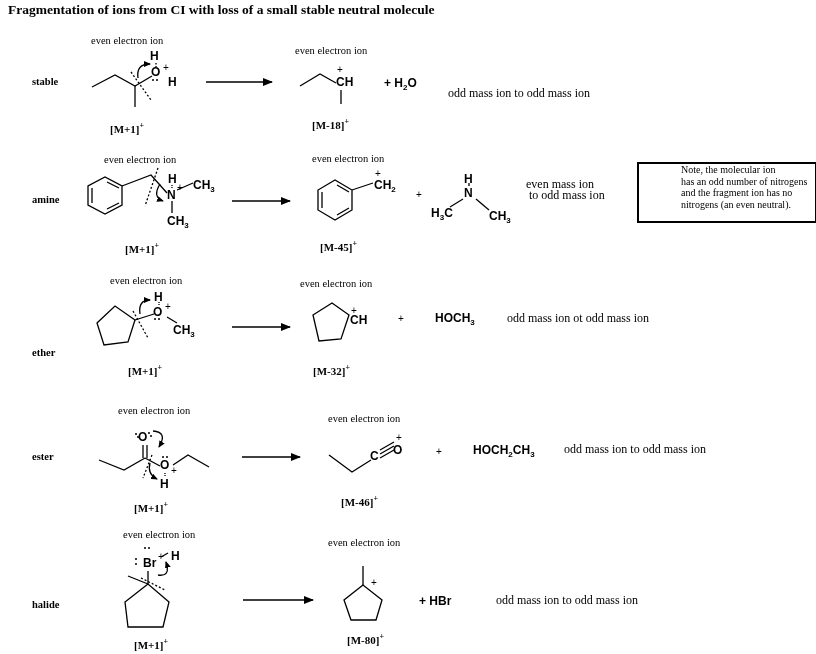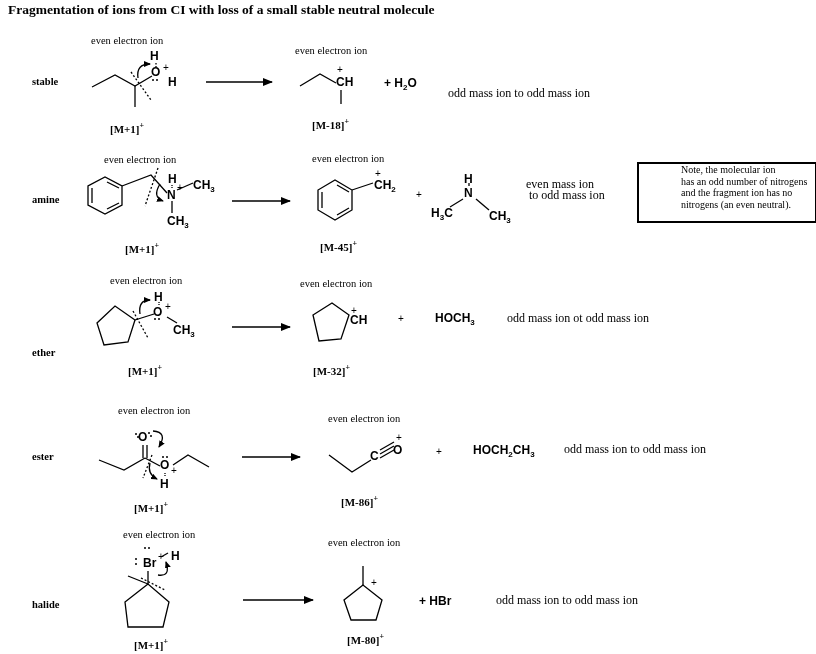--- a/index.html
+++ b/index.html
@@ -76,21 +76,21 @@
 <div class="abs chem" style="left:153px;top:305px;">O</div>
 <div class="abs plus" style="left:165px;top:301px;">+</div>
 <div class="abs chem" style="left:173px;top:323px;"><span>CH</span><sub>3</sub></div>
 <div class="abs plus" style="left:351px;top:305px;">+</div>
 <div class="abs chem" style="left:350px;top:313px;">CH</div>
 
 <div class="abs rowlabel" style="left:32px;top:451px;">ester</div>
 <div class="abs eei" style="left:118px;top:405px;">even electron ion</div>
 <div class="abs eei" style="left:328px;top:413px;">even electron ion</div>
 <div class="abs mlabel" style="left:134px;top:500px;"><span>[M+1]</span><sup>+</sup></div>
-<div class="abs mlabel" style="left:341px;top:494px;"><span>[M-86]</span><sup>+</sup></div>
+<div class="abs mlabel" style="left:341px;top:494px;"><span>[M-46]</span><sup>+</sup></div>
 <div class="abs plus" style="left:436px;top:446px;">+</div>
 <div class="abs chem" style="left:473px;top:443px;">HOCH<sub>2</sub>CH<sub>3</sub></div>
 <div class="abs desc" style="left:564px;top:443px;">odd mass ion to odd mass ion</div>
 <div class="abs chem" style="left:138px;top:430px;">O</div>
 <div class="abs chem" style="left:160px;top:458px;">O</div>
 <div class="abs plus" style="left:171px;top:465px;">+</div>
 <div class="abs chem" style="left:160px;top:477px;">H</div>
 <div class="abs chem" style="left:370px;top:449px;">C</div>
 <div class="abs chem" style="left:393px;top:443px;">O</div>
 <div class="abs plus" style="left:396px;top:432px;">+</div>

